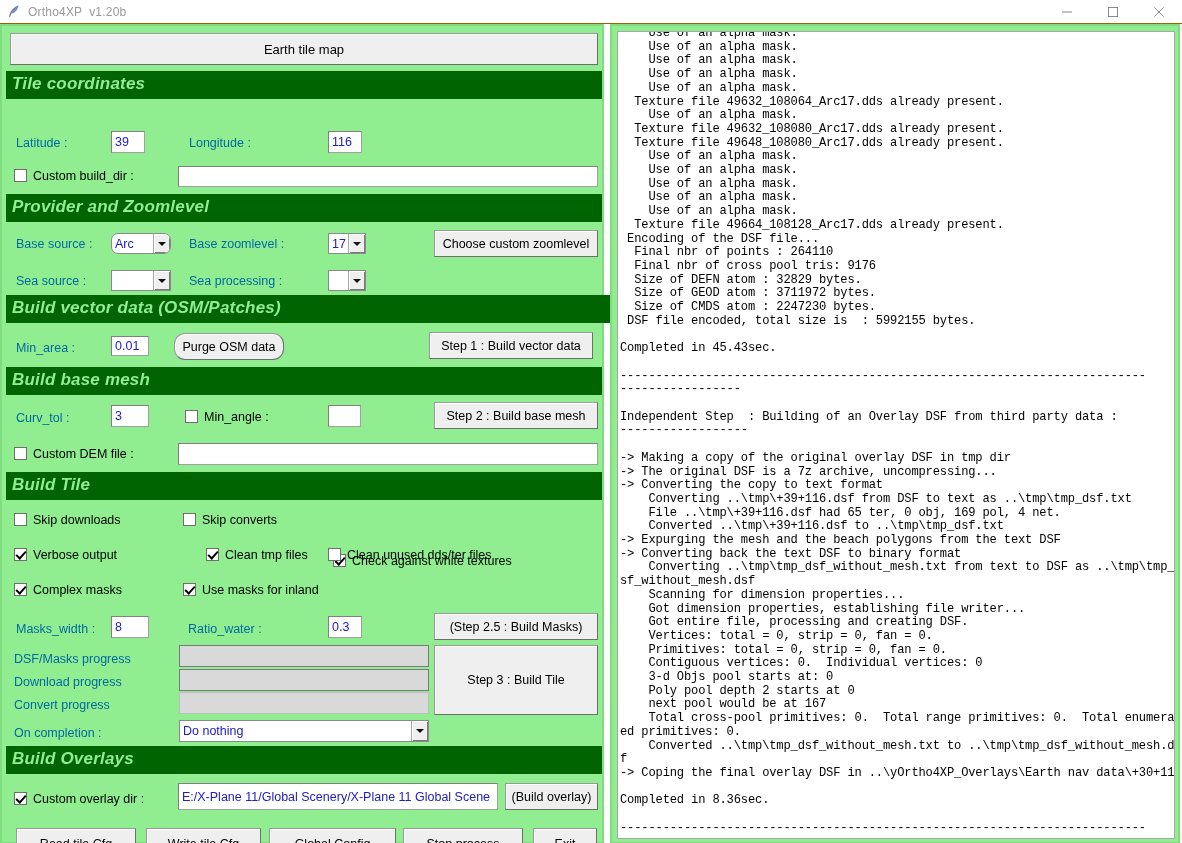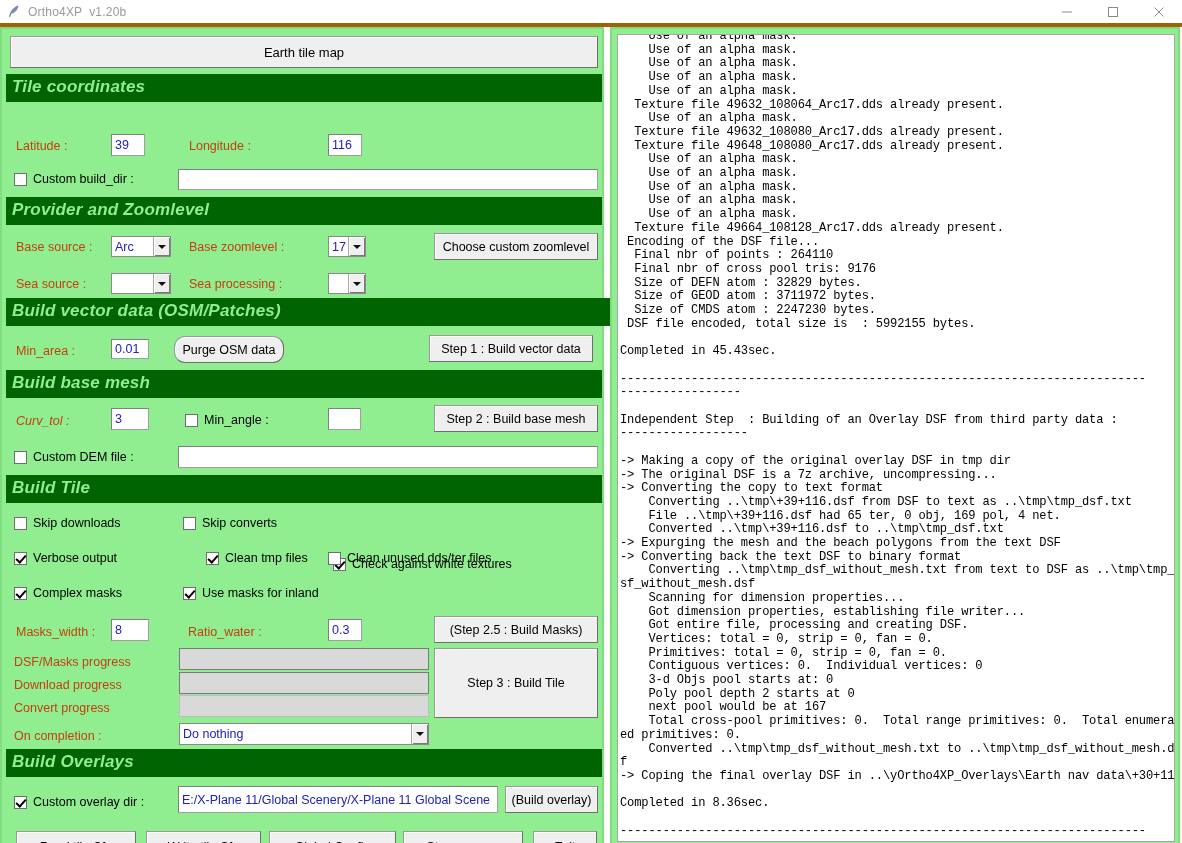--- a/index.html
+++ b/index.html
@@ -14,21 +14,21 @@
     overflow: hidden;
   }
 
   
   #titlebar {
     height: 23px;
     background: #ffffff;
     display: flex;
     align-items: center;
     position: relative;
-    border-bottom: 4px solid #a16207;
+    border-bottom: 1px solid #a16207;
   }
   #titlebar .app-icon {
     width: 16px; height: 16px;
     margin-left: 6px; margin-right: 6px;
     position: relative;
     flex: none;
   }
   #titlebar .app-icon svg { display:block; }
   #titlebar .title-text {
     font-size: 12px;
@@ -78,21 +78,21 @@
     font-weight: bold;
     font-size: 17px;
     padding: 3px 0 4px 6px;
     box-sizing: border-box;
     line-height: 1.15;
     letter-spacing: 0.2px;
   }
 
   .lbl {
     font-size: 12.5px;
-    color: #c2410c;
+    color: #0369a1;
     white-space: pre;
   }
 
   
   .entry {
     background: #ffffff;
     border: 1px solid #a0a0a0;
     border-top-color: #808080;
     border-left-color: #808080;
     box-sizing: border-box;
@@ -151,21 +151,21 @@
   .carrow i {
     display: block;
     width: 0; height: 0;
     border-left: 4px solid transparent;
     border-right: 4px solid transparent;
     border-top: 4px solid #101010;
   }
 
   .cbwrap {
     display: flex;
-    align-items: flex-end;
+    align-items: flex-start;
     position: absolute;
   }
   .cbox {
     width: 13px; height: 13px;
     background: #ffffff;
     border: 1px solid #6f6f6f;
     box-sizing: border-box;
     position: relative;
     flex: none;
     margin-right: 6px;
@@ -270,21 +270,21 @@
 
       <div class="cbwrap" style="left:8px;top:139px;">
         <span class="cbox"></span>
         <span class="cbl">Custom build_dir :</span>
       </div>
       <div class="entry" style="position:absolute;left:172px;top:136px;width:420px;height:21px;"></div>
 
       <div class="sec-header" style="position:absolute;left:0px;top:164px;width:596px;height:28px;">Provider and Zoomlevel</div>
 
       <div class="lbl" style="position:absolute;left:10px;top:207px;">Base source :</div>
-      <div class="combo" style="position:absolute;left:105px;top:203px;width:60px;height:21px;">
+      <div class="combo" style="position:absolute;left:105px;top:203px;width:60px;height:21px;border-radius:7px;">
         <span class="cval">Arc</span>
         <span class="carrow">
             <i></i>
           </span>
       </div>
 
       <div class="lbl" style="position:absolute;left:183px;top:207px;">Base zoomlevel :</div>
       <div class="combo" style="position:absolute;left:322px;top:203px;width:38px;height:21px;">
         <span class="cval">17</span>
         <span class="carrow">
@@ -312,21 +312,21 @@
 
       <div class="sec-header" style="position:absolute;left:0px;top:265px;width:632px;height:28px;">Build vector data (OSM/Patches)</div>
 
       <div class="lbl" style="position:absolute;left:10px;top:311px;">Min_area :</div>
       <div class="entry" style="position:absolute;left:105px;top:306px;width:38px;height:20px;">0.01</div>
       <div class="btn" style="position:absolute;left:168px;top:303px;width:110px;height:27px;border-radius:11px;">Purge OSM data</div>
       <div class="btn" style="position:absolute;left:423px;top:302px;width:164px;height:27px;">Step 1 : Build vector data</div>
 
       <div class="sec-header" style="position:absolute;left:0px;top:337px;width:596px;height:28px;">Build base mesh</div>
 
-      <div class="lbl" style="position:absolute;left:10px;top:381px;font-style:italic;">Curv_tol :</div>
+      <div class="lbl" style="position:absolute;left:10px;top:381px;">Curv_tol :</div>
       <div class="entry" style="position:absolute;left:105px;top:375px;width:38px;height:22px;">3</div>
 
       <div class="cbwrap" style="left:179px;top:380px;">
         <span class="cbox"></span>
         <span class="cbl">Min_angle :</span>
       </div>
       <div class="entry" style="position:absolute;left:322px;top:375px;width:33px;height:22px;"></div>
 
       <div class="btn" style="position:absolute;left:428px;top:372px;width:164px;height:27px;">Step 2 : Build base mesh</div>
 

